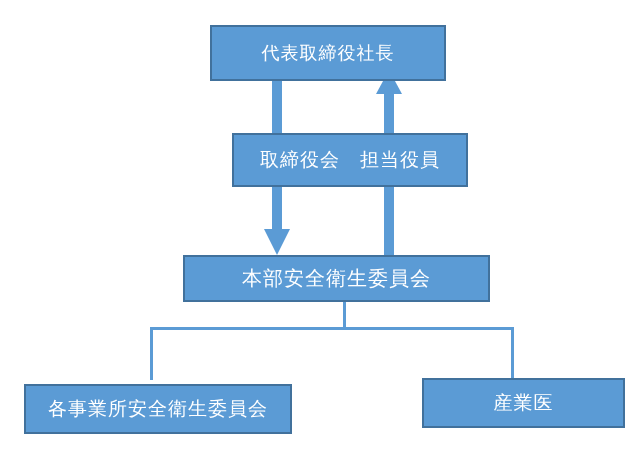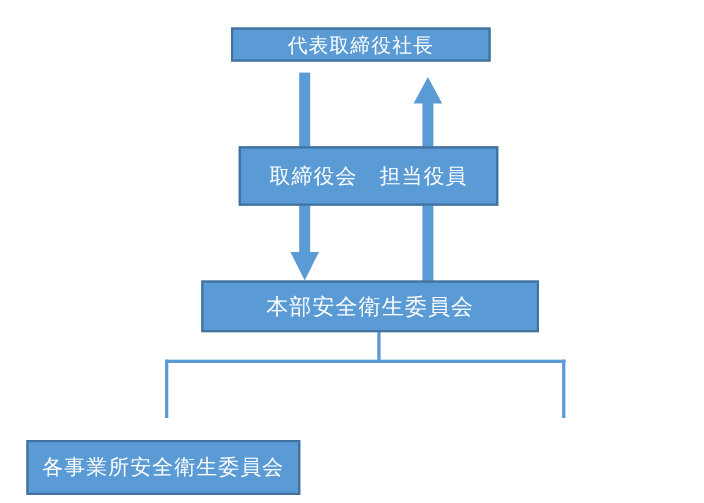--- a/index.html
+++ b/index.html
@@ -24,24 +24,24 @@
     background:var(--node-fill);
     border:2px solid var(--node-border);
     color:var(--node-text);
     display:flex;align-items:center;justify-content:center;
     text-align:center;
     z-index:3;
     letter-spacing:1px;
   }
   .node .label{white-space:pre;}
   
-  .n-president{left:210px;top:25px;width:236px;height:31px;font-size:18px;}
-  .n-board{left:217px;top:133px;width:236px;height:54px;font-size:19px;}
+  .n-president{left:210px;top:25px;width:236px;height:56px;font-size:18px;}
+  .n-board{left:232px;top:133px;width:236px;height:54px;font-size:19px;}
   .n-hq{left:183px;top:255px;width:307px;height:47px;font-size:20px;align-items:center;}
-  .n-sites{left:24px;top:400px;width:249px;height:50px;font-size:19px;}
+  .n-sites{left:24px;top:384px;width:268px;height:50px;font-size:19px;}
   .n-physician{left:422px;top:378px;width:203px;height:50px;font-size:19px;}
 
   
   .stem{position:absolute;width:10px;background:var(--arrow);z-index:1;}
   .stem-down{left:272px;top:66px;height:165px;}
   .stem-up{left:384px;top:92px;height:165px;}
   .head{position:absolute;width:0;height:0;z-index:2;}
   .head-down{
     left:264px;top:229px;
     border-left:13px solid transparent;
@@ -82,14 +82,17 @@
   </div>
   <div class="node n-board">
     <span class="label">取締役会　担当役員</span>
   </div>
   <div class="node n-hq">
     <span class="label">本部安全衛生委員会</span>
   </div>
   <div class="node n-sites">
     <span class="label">各事業所安全衛生委員会</span>
   </div>
+  <div class="node n-physician">
+    <span class="label">産業医</span>
+  </div>
 
 </div>
 
 </body></html>

